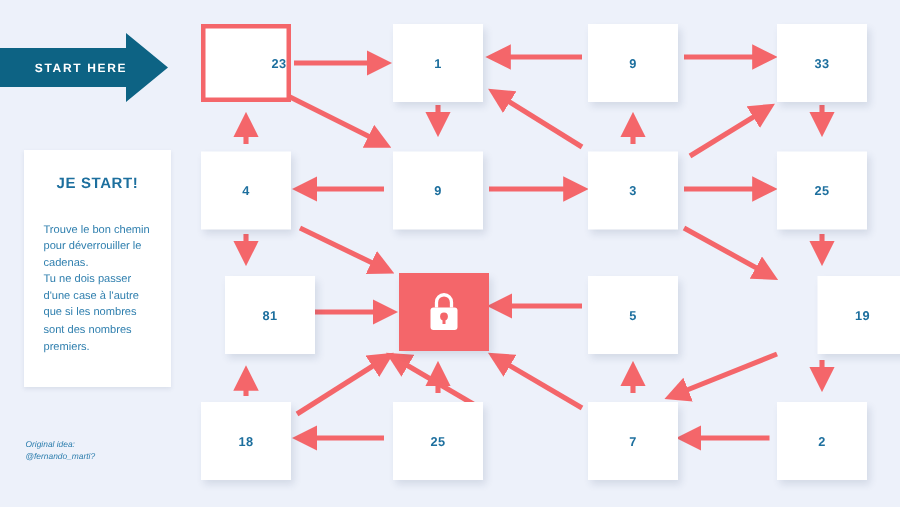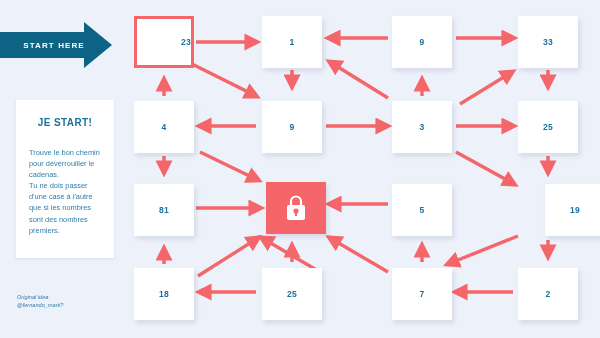--- a/index.html
+++ b/index.html
@@ -163,21 +163,21 @@
       </div>
       <div class="cell" style="left: 262px; top: 101px;">
         <span class="num">9</span>
       </div>
       <div class="cell" style="left: 392px; top: 101px;">
         <span class="num">3</span>
       </div>
       <div class="cell" style="left: 518px; top: 101px;">
         <span class="num">25</span>
       </div>
-      <div class="cell" style="left: 134px; top: 184px;">
+      <div class="cell" style="left: 150px; top: 184px;">
         <span class="num">81</span>
       </div>
       <div class="cell lock" style="left: 266px; top: 182px;">
         <svg width="26" height="28" viewBox="0 0 26 28">
           <rect x="4" y="11" width="18" height="15" rx="2" fill="#ffffff"></rect>
           <path d="M8,11 L8,7.5 A5,5 0 0 1 18,7.5 L18,11" fill="none" stroke="#ffffff" stroke-width="2.2"></path>
           <circle cx="13" cy="17" r="2.6" fill="#f4666a"></circle>
           <rect x="12" y="17" width="2" height="5" fill="#f4666a"></rect>
         </svg>
       </div>

